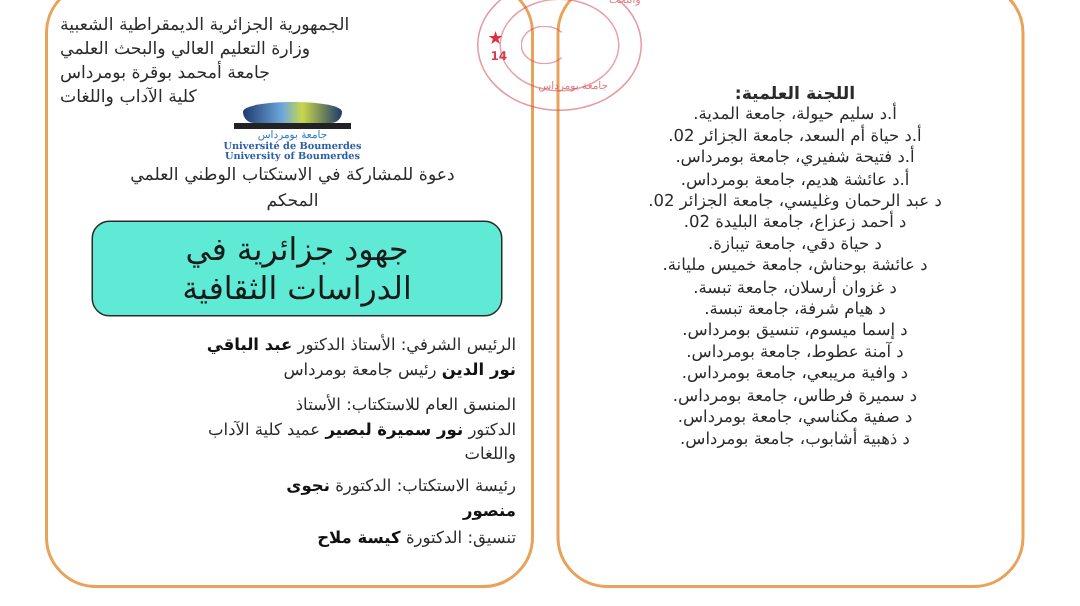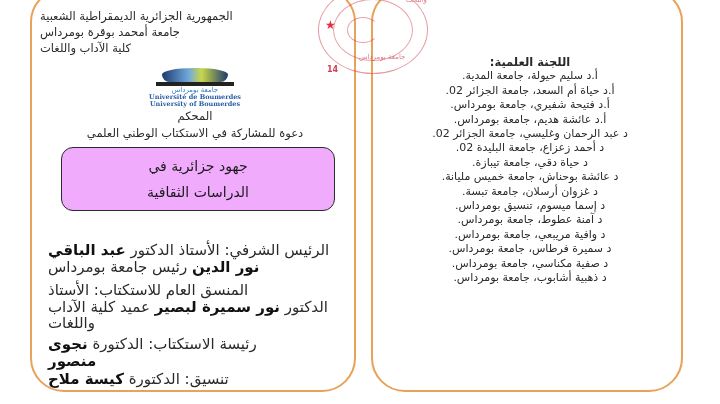--- a/index.html
+++ b/index.html
@@ -101,40 +101,39 @@
       direction: rtl;
       font-size: 11.5px;
       line-height: 17px;
     }
     .title-box {
       position: absolute;
       left: 61px;
       top: 147px;
       width: 274px;
       height: 64px;
-      background: #f0abfc;
+      background: #5eead4;
       border: 1.5px solid #2b2b2b;
       border-radius: 12px;
       box-sizing: border-box;
       text-align: center;
       direction: rtl;
-      font-size: 14px;
+      font-size: 21px;
       line-height: 26px;
       padding-top: 5px;
       color: #1a1a1a;
     }
     .body-block {
       position: absolute;
       left: 48px;
       width: 296px;
-      text-align: left;
-      direction: rtl;
-      font-size: 15px;
+      text-align: right;
+      direction: rtl;
+      font-size: 11px;
       line-height: 16.5px;
-      margin-top: 20px;
     }
     #honorary { top: 222px; }
     #coordinator { top: 262px; }
     #chair { top: 316px; }
     #coordination { top: 351px; }
     b { font-weight: bold; color: #111; }
     .committee {
       position: absolute;
       left: 385px;
       top: 55px;
@@ -187,21 +186,20 @@
       font-size: 12px;
       line-height: 12px;
     }
     .stamp-num {
       position: absolute;
       left: 8px;
       top: 46px;
       color: #d04050;
       font-size: 8px;
       font-weight: bold;
-      margin-top: 32px;
     }
     .stamp-text {
       position: absolute;
       left: 40px;
       top: 66px;
       color: rgba(210, 70, 80, 0.7);
       font-size: 7px;
       direction: rtl;
     }
     .stamp-top {
@@ -214,35 +212,36 @@
     }
   </style>
 </head>
 <body>
 
 <div id="left-panel" class="panel"></div>
 <div id="right-panel" class="panel"></div>
 
 <div class="header-block">
   <div>الجمهورية الجزائرية الديمقراطية الشعبية</div>
+  <div>وزارة التعليم العالي والبحث العلمي</div>
   <div>جامعة أمحمد بوقرة بومرداس</div>
   <div>كلية الآداب واللغات</div>
 </div>
 
 <div class="logo">
   <div class="logo-emblem"></div>
   <div class="logo-bar"></div>
   <div class="logo-ar">جامعة بومرداس</div>
   <div class="logo-fr">Université de Boumerdes</div>
   <div class="logo-en">University of Boumerdes</div>
 </div>
 
 <div class="invite">
+  <div>دعوة للمشاركة في الاستكتاب الوطني العلمي</div>
   <div>المحكم</div>
-  <div>دعوة للمشاركة في الاستكتاب الوطني العلمي</div>
 </div>
 
 <div class="title-box">
   <div>جهود جزائرية في</div>
   <div>الدراسات الثقافية</div>
 </div>
 
 <div id="honorary" class="body-block">
   <div>
     <span>الرئيس الشرفي: الأستاذ الدكتور </span><b>عبد الباقي</b>
@@ -286,19 +285,20 @@
   <div class="committee-title">اللجنة العلمية:</div>
   <div>أ.د سليم حيولة، جامعة المدية.</div>
   <div>أ.د حياة أم السعد، جامعة الجزائر 02.</div>
   <div>أ.د فتيحة شفيري، جامعة بومرداس.</div>
   <div>أ.د عائشة هديم، جامعة بومرداس.</div>
   <div>د عبد الرحمان وغليسي، جامعة الجزائر 02.</div>
   <div>د أحمد زعزاع، جامعة البليدة 02.</div>
   <div>د حياة دقي، جامعة تيبازة.</div>
   <div>د عائشة بوحناش، جامعة خميس مليانة.</div>
   <div>د غزوان أرسلان، جامعة تبسة.</div>
+  <div>د هيام شرفة، جامعة تبسة.</div>
   <div>د إسما ميسوم، تنسيق بومرداس.</div>
   <div>د آمنة عطوط، جامعة بومرداس.</div>
   <div>د وافية مريبعي، جامعة بومرداس.</div>
   <div>د سميرة فرطاس، جامعة بومرداس.</div>
   <div>د صفية مكناسي، جامعة بومرداس.</div>
   <div>د ذهبية أشابوب، جامعة بومرداس.</div>
 </div>
 
 </body></html>

